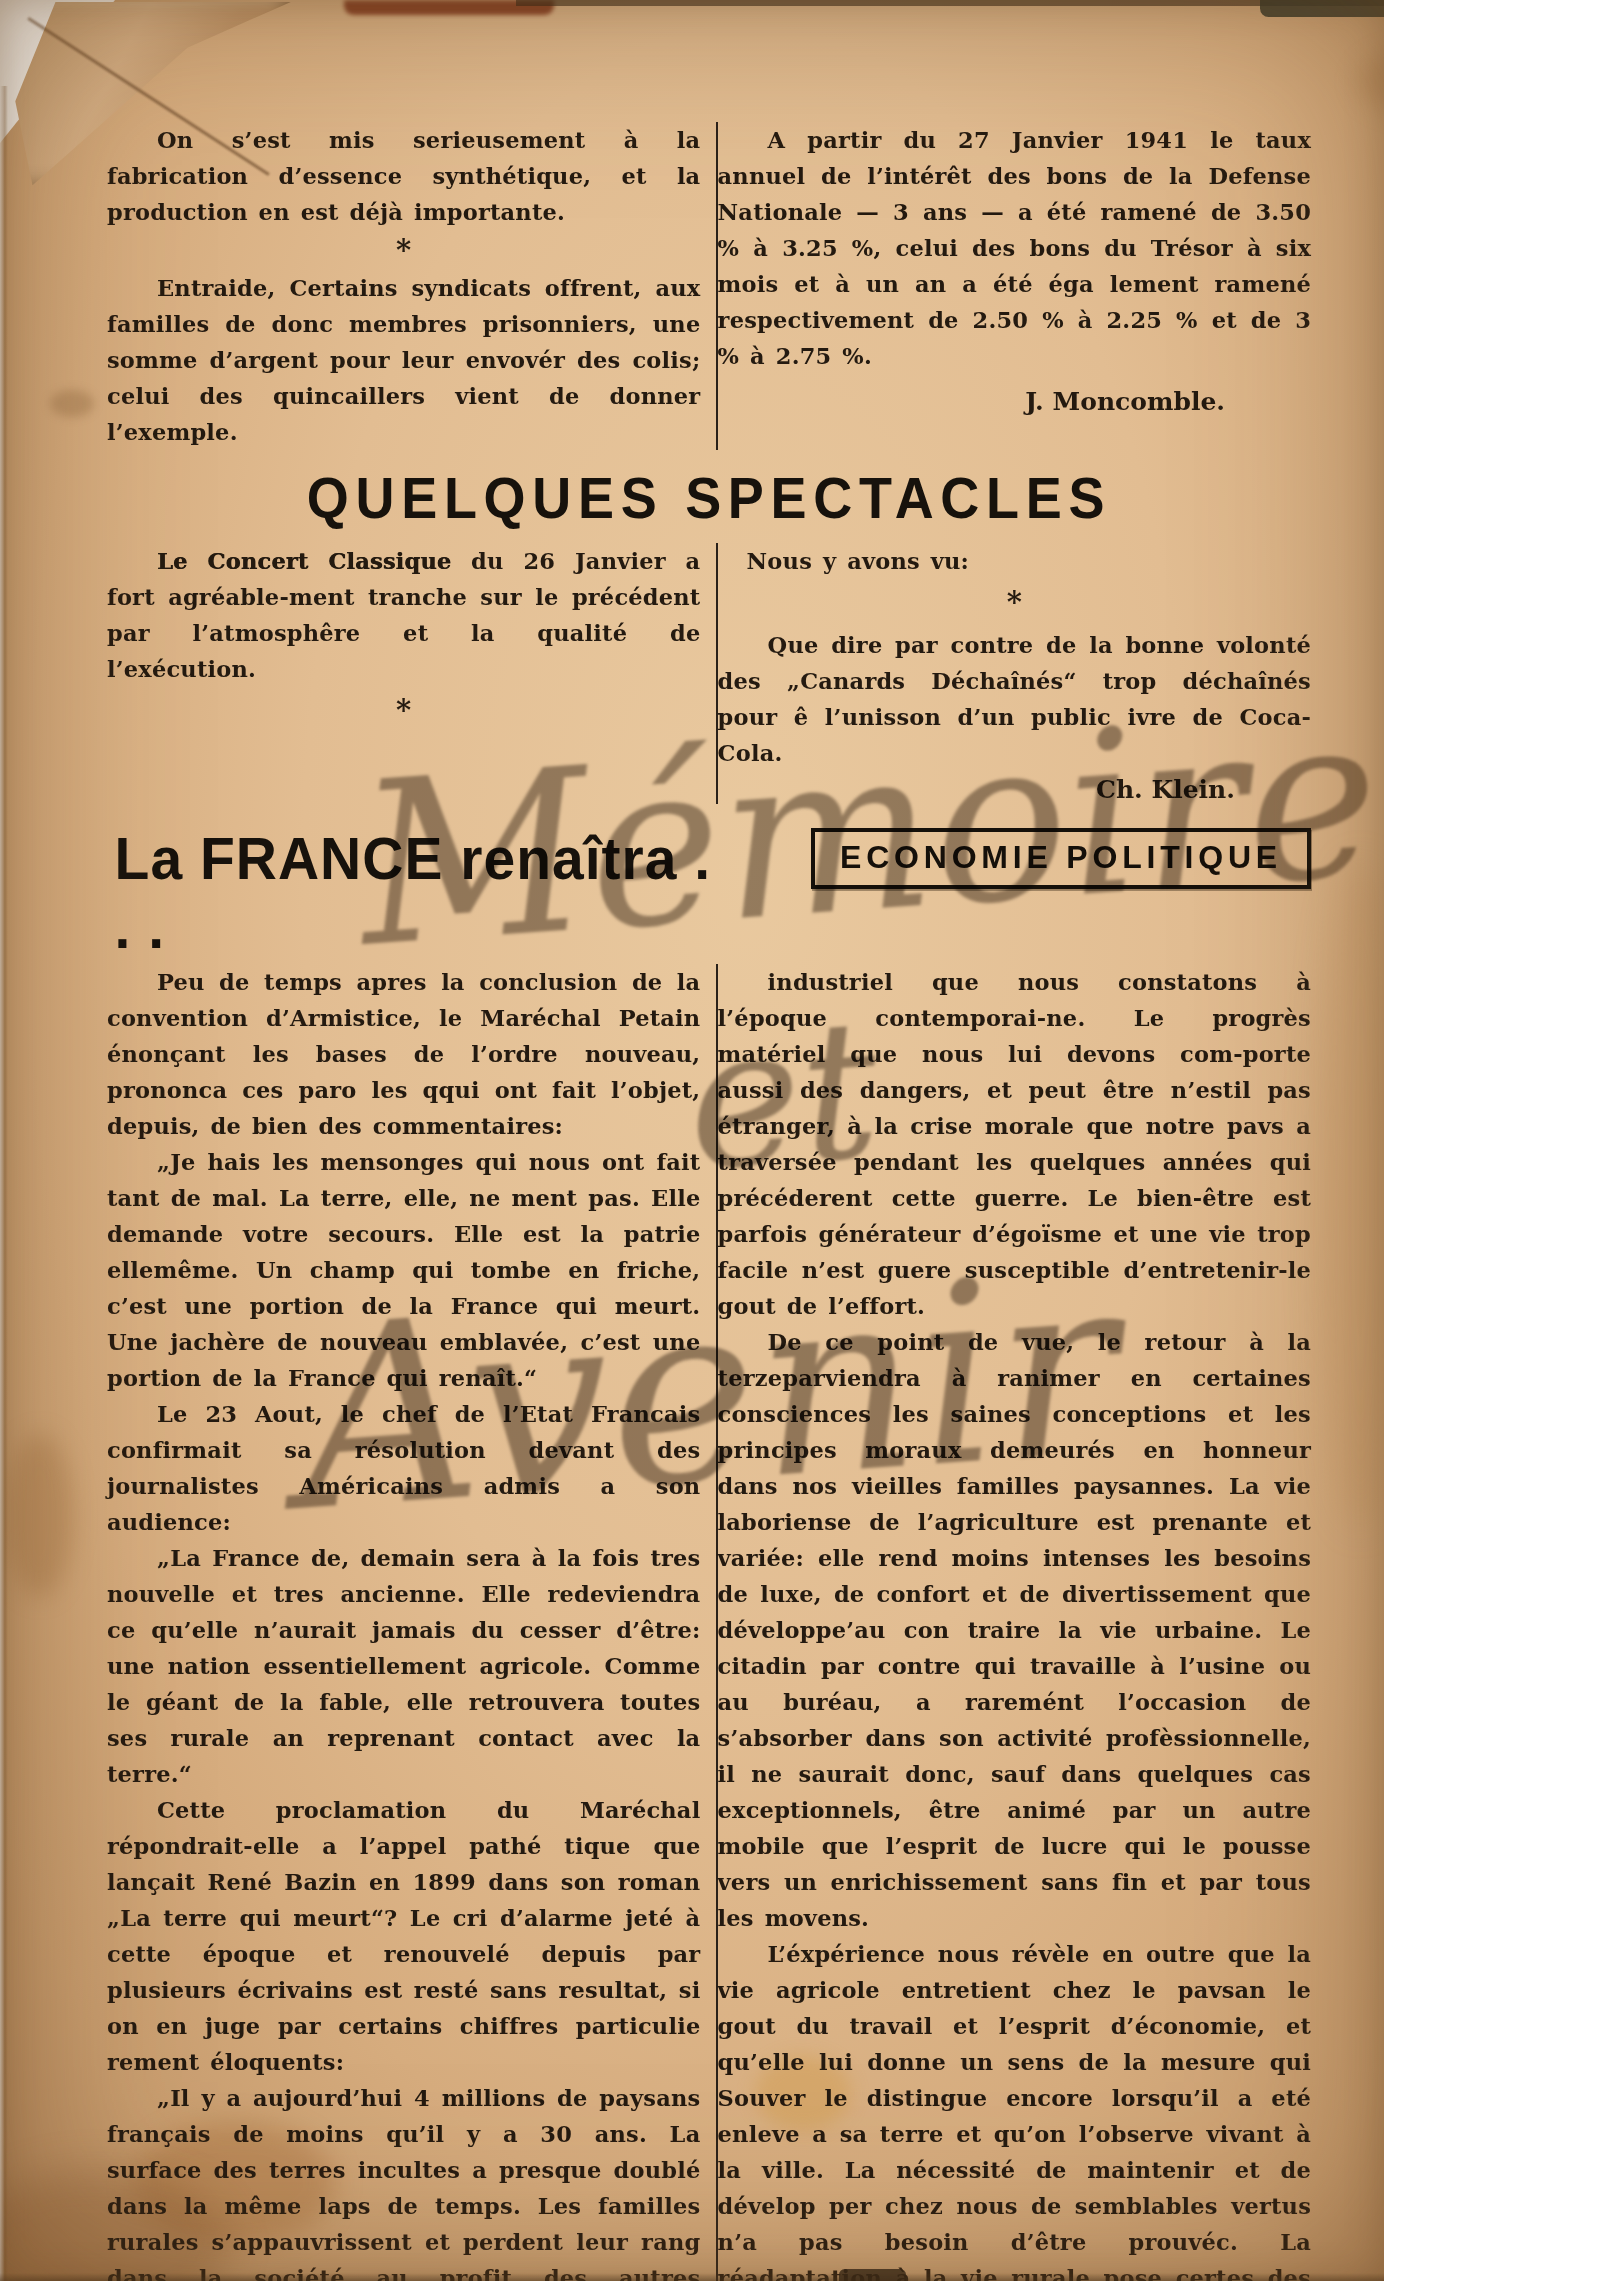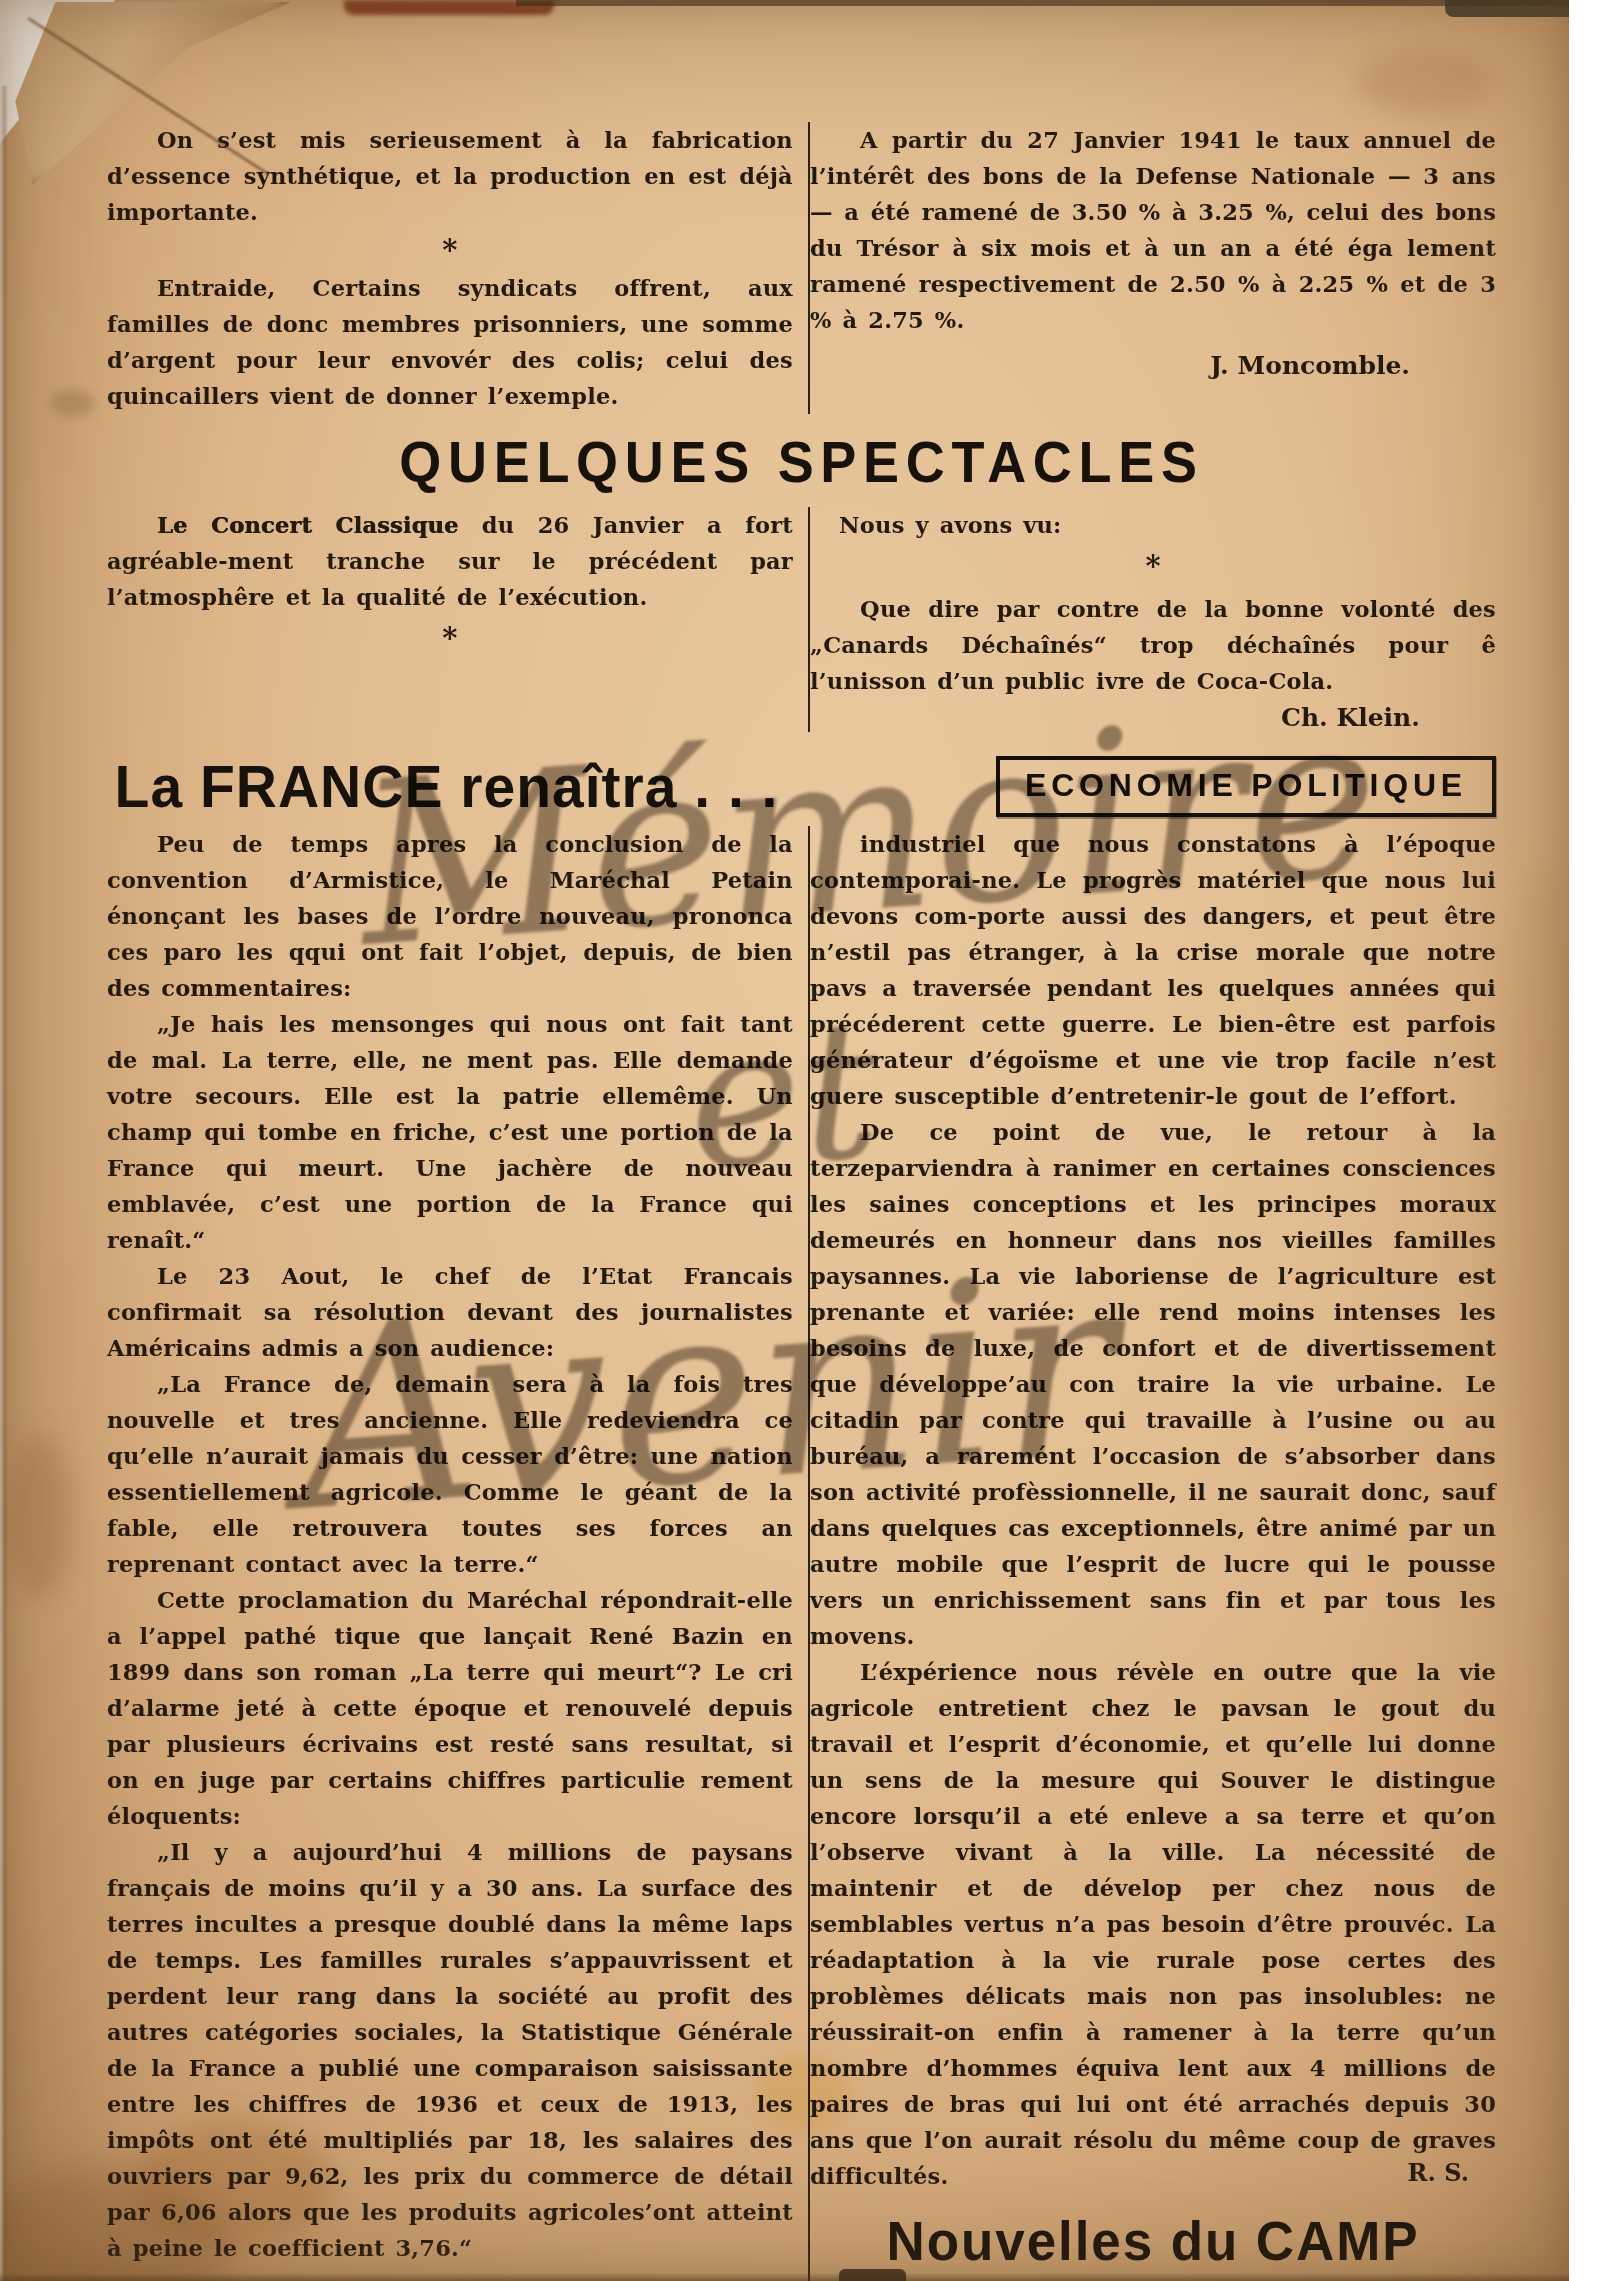--- a/index.html
+++ b/index.html
@@ -1,18 +1,18 @@
 <!DOCTYPE html>
 <html><head>
 <meta charset="utf-8">
 <style>
   html,body{margin:0;padding:0;background:#fff;}
   .page{
     position:relative;
-    width:1569px;height:2282px;
+    width:1384px;height:2282px;
     overflow:hidden;
     background:
       radial-gradient(ellipse at 54% 38%, #e9c99f 0%, #e2bd92 42%, #d6ac7e 68%, #c79c6e 85%, #b1855a 100%);
     font-family:"DejaVu Serif", serif;
     color:#241a10;
   }
   .page::after{
     content:"";position:absolute;inset:0;pointer-events:none;z-index:9;
     box-shadow:inset 0 0 182px rgba(110,72,34,.50), inset 0 0 38px rgba(90,58,26,.30);
   }
@@ -137,21 +137,21 @@
       <div class="econ-wrap">
         <div class="econ-box">ECONOMIE POLITIQUE</div>
       </div>
     </div>
 
     <section class="two-col">
       <div class="col left">
         <p class="body">Peu de temps apres la conclusion de la convention d’Armistice, le Maréchal Petain énonçant les bases de l’ordre nouveau, prononca ces paro les qqui ont fait l’objet, depuis, de bien des commentaires:</p>
         <p class="body">„Je hais les mensonges qui nous ont fait tant de mal. La terre, elle, ne ment pas. Elle demande votre secours. Elle est la patrie ellemême. Un champ qui tombe en friche, c’est une portion de la France qui meurt. Une jachère de nouveau emblavée, c’est une portion de la France qui renaît.“</p>
         <p class="body">Le 23 Aout, le chef de l’Etat Francais confirmait sa résolution devant des journalistes Américains admis a son audience:</p>
-        <p class="body">„La France de, demain sera à la fois tres nouvelle et tres ancienne. Elle redeviendra ce qu’elle n’aurait jamais du cesser d’être: une nation essentiellement agricole. Comme le géant de la fable, elle retrouvera toutes ses forces an reprenant contact avec la terre.“</p>
+        <p class="body">„La France de, demain sera à la fois tres nouvelle et tres ancienne. Elle redeviendra ce qu’elle n’aurait jamais du cesser d’être: une nation essentiellement agricole. Comme le géant de la fable, elle retrouvera toutes ses rurale an reprenant contact avec la terre.“</p>
         <p class="body">Cette proclamation du Maréchal répondrait-elle a l’appel pathé tique que lançait René Bazin en 1899 dans son roman „La terre qui meurt“? Le cri d’alarme jeté à cette époque et renouvelé depuis par plusieurs écrivains est resté sans resultat, si on en juge par certains chiffres particulie rement éloquents:</p>
         <p class="body">„Il y a aujourd’hui 4 millions de paysans français de moins qu’il y a 30 ans. La surface des terres incultes a presque doublé dans la même laps de temps. Les familles rurales s’appauvrissent et perdent leur rang dans la société au profit des autres catégories sociales, la Statistique Générale de la France a publié une comparaison saisissante entre les chiffres de 1936 et ceux de 1913, les impôts ont été multipliés par 18, les salaires des ouvriers par 9,62, les prix du commerce de détail par 6,06 alors que les produits agricoles’ont atteint à peine le coefficient 3,76.“</p>
 
       </div>
       <div class="vdiv"></div>
       <div class="col right">
         <p class="body">industriel que nous constatons à l’époque contemporai-ne. Le progrès matériel que nous lui devons com-porte aussi des dangers, et peut être n’estil pas étranger, à la crise morale que notre pavs a traversée pendant les quelques années qui précéderent cette guerre. Le bien-être est parfois générateur d’égoïsme et une vie trop facile n’est guere susceptible d’entretenir-le gout de l’effort.</p>
         <p class="body">De ce point de vue, le retour à la terzeparviendra à ranimer en certaines consciences les saines conceptions et les principes moraux demeurés en honneur dans nos vieilles familles paysannes. La vie laboriense de l’agriculture est prenante et variée: elle rend moins intenses les besoins de luxe, de confort et de divertissement que développe’au con traire la vie urbaine. Le citadin par contre qui travaille à l’usine ou au buréau, a raremént l’occasion de s’absorber dans son activité profèssionnelle, il ne saurait donc, sauf dans quelques cas exceptionnels, être animé par un autre mobile que l’esprit de lucre qui le pousse vers un enrichissement sans fin et par tous les movens.</p>
         <p class="body">L’éxpérience nous révèle en outre que la vie agricole entretient chez le pavsan le gout du travail et l’esprit d’économie, et qu’elle lui donne un sens de la mesure qui Souver le distingue encore lorsqu’il a eté enleve a sa terre et qu’on l’observe vivant à la ville. La nécessité de maintenir et de dévelop per chez nous de semblables vertus n’a pas besoin d’être prouvéc. La réadaptation à la vie rurale pose certes des problèmes délicats mais non pas insolubles: ne réussirait-on enfin à ramener à la terre qu’un nombre d’hommes équiva lent aux 4 millions de paires de bras qui lui ont été arrachés depuis 30 ans que l’on aurait résolu du même coup de graves difficultés.</p>
         <div class="sig-inline">R. S.</div>

